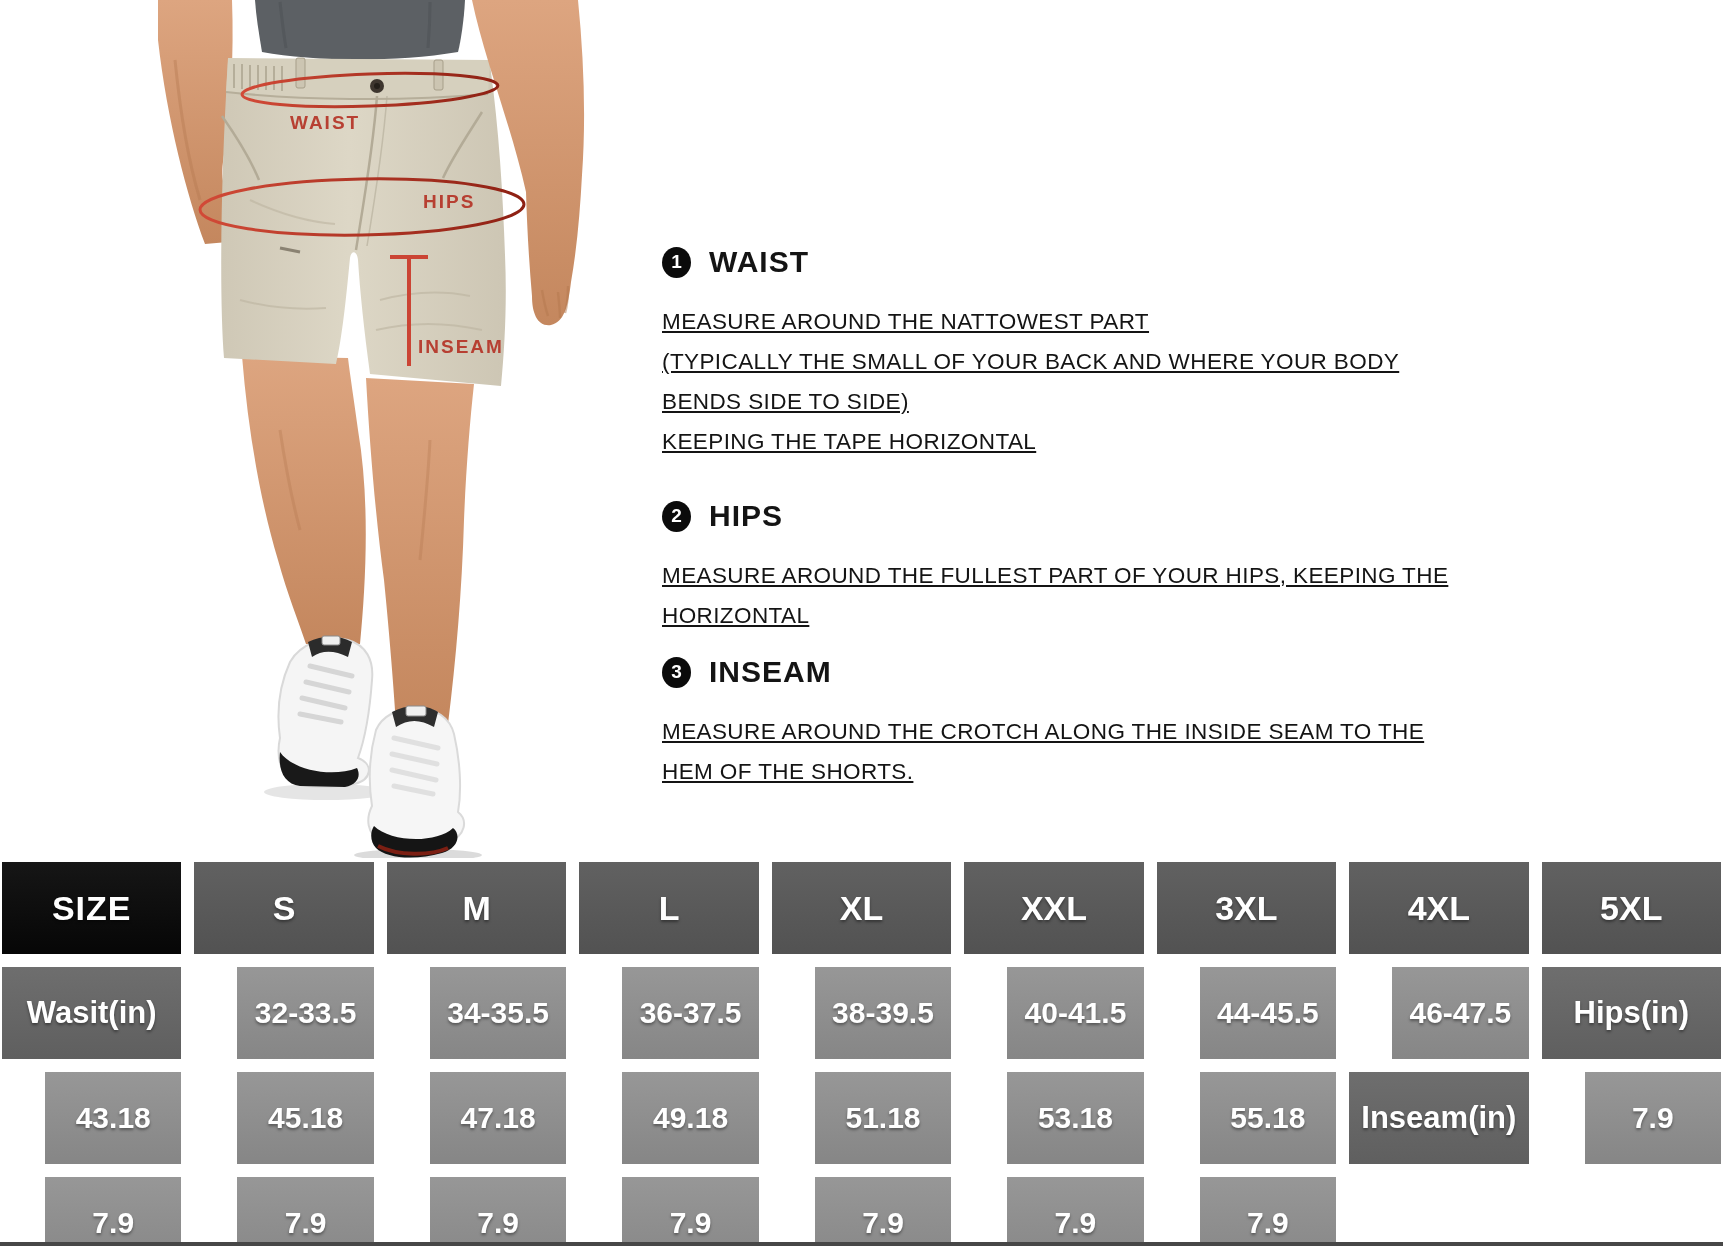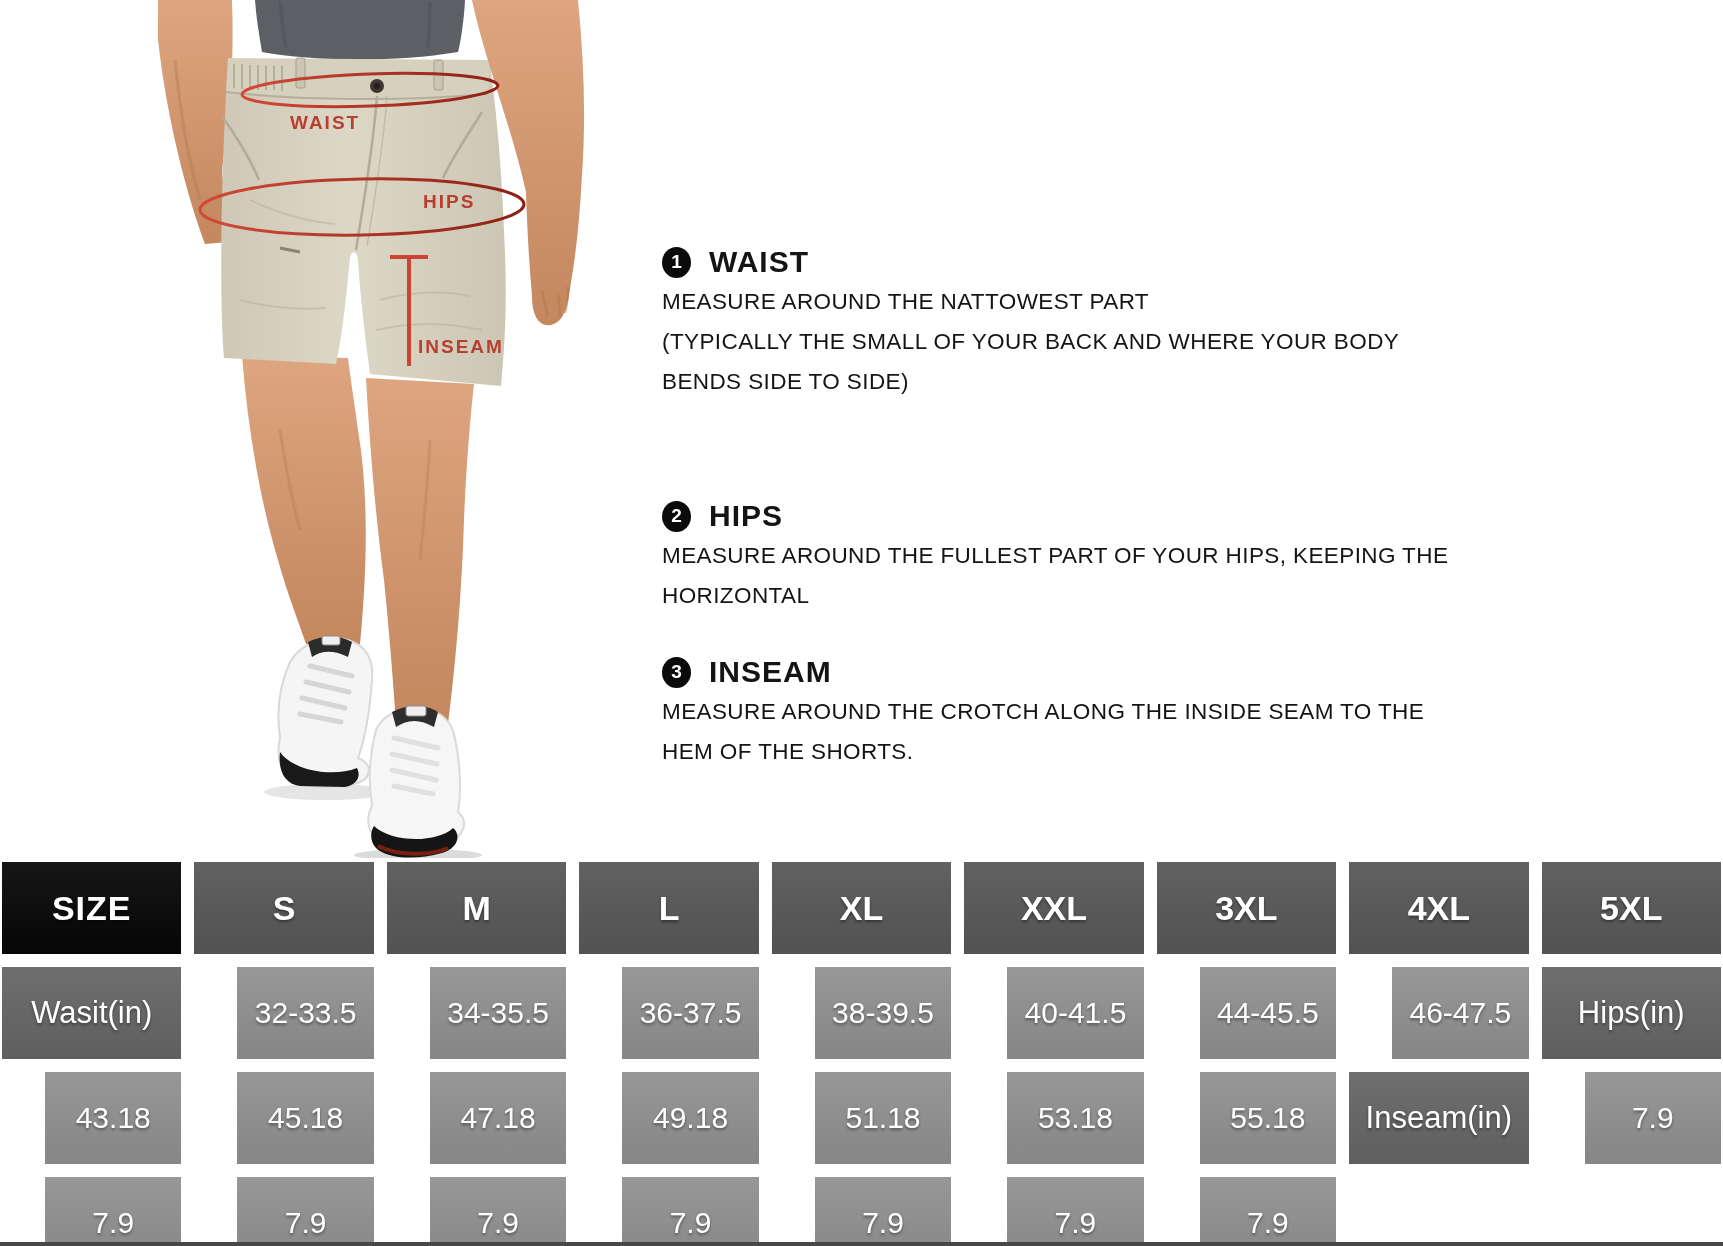--- a/index.html
+++ b/index.html
@@ -14,32 +14,32 @@
   .instructions{position:absolute;left:662px;top:0;width:760px;color:#141414;}
   .sec{position:absolute;left:0;width:760px;}
   .sec1{top:242px;} .sec2{top:496px;} .sec3{top:652px;}
   .sec-head{display:flex;align-items:center;height:40px;}
   .badge{
     width:29px;height:31px;border-radius:50%;background:#0b0b0b;color:#ffffff;
     display:flex;align-items:center;justify-content:center;
     font-size:19px;font-weight:bold;flex:0 0 auto;
   }
   .sec-title{margin-left:18px;font-size:30px;font-weight:bold;letter-spacing:1px;}
-  .sec-body{margin-top:0;}
+  .sec-body{margin-top:20px;text-decoration:underline;}
   .sec-line{font-size:22.5px;line-height:40px;letter-spacing:0.4px;white-space:nowrap;}
   
   .size-table{
     position:absolute;left:0;top:858px;width:1723px;box-sizing:border-box;
     background:#ffffff;padding:4px 2px 0 2px;
     display:grid;grid-template-columns:repeat(9,1fr);
     grid-template-rows:92px 92px 92px 92px;gap:13px;
   }
   .cell{
     display:flex;align-items:center;justify-content:center;
-    color:#ffffff;text-shadow:0 2px 3px rgba(0,0,0,0.40);
+    color:#ffffff;text-shadow:0 2px 3px rgba(0,0,0,0.40);font-weight:bold;
   }
   .cell.header{background:linear-gradient(180deg,#616161,#525252);font-size:34px;font-weight:bold;}
   .cell.size{background:linear-gradient(180deg,#161616,#060606);font-size:34px;font-weight:bold;letter-spacing:1px;}
   .cell.rowlabel{background:linear-gradient(180deg,#6e6e6e,#5f5f5f);font-size:31px;}
   .cell.value{background:linear-gradient(180deg,#979797,#868686);font-size:30px;margin-left:43px;}
   .bottom-strip{position:absolute;left:0;top:1242px;width:1723px;height:4px;background:#474747;}
 </style>
 </head>
 <body>
 
@@ -157,20 +157,21 @@
 
     <div class="sec sec1">
       <div class="sec-head">
         <div class="badge">1</div>
         <div class="sec-title">WAIST</div>
       </div>
       <div class="sec-body">
         <div class="sec-line">MEASURE AROUND THE NATTOWEST PART</div>
         <div class="sec-line">(TYPICALLY THE SMALL OF YOUR BACK AND WHERE YOUR BODY</div>
         <div class="sec-line">BENDS SIDE TO SIDE)</div>
+        <div class="sec-line">KEEPING THE TAPE HORIZONTAL</div>
       </div>
     </div>
 
     <div class="sec sec2">
       <div class="sec-head">
         <div class="badge">2</div>
         <div class="sec-title">HIPS</div>
       </div>
       <div class="sec-body">
         <div class="sec-line">MEASURE AROUND THE FULLEST PART OF YOUR HIPS, KEEPING THE</div>

